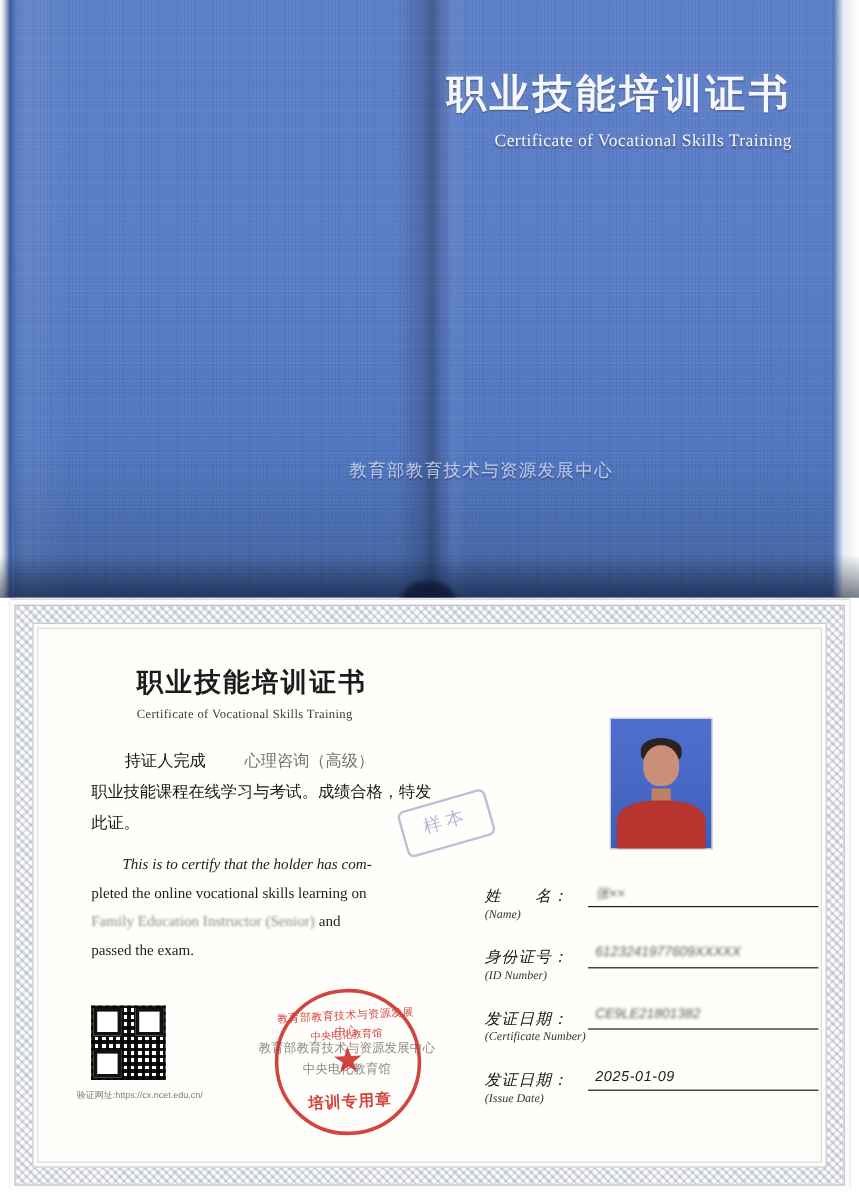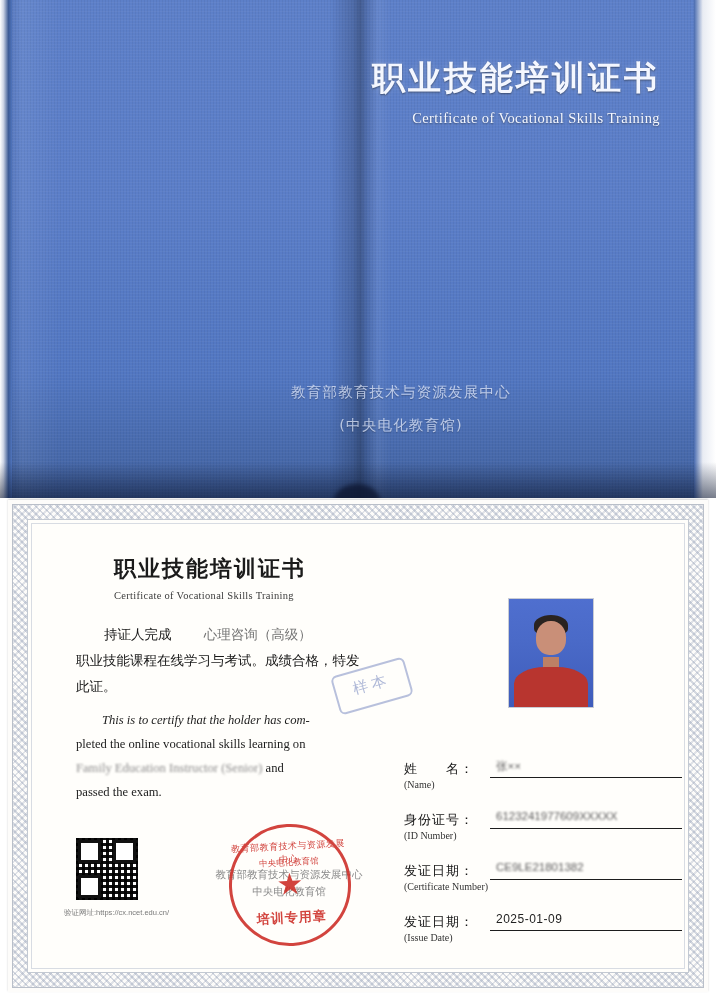--- a/index.html
+++ b/index.html
@@ -249,22 +249,23 @@
     text-align: center;
     font-size: 15px;
     letter-spacing: 4px;
     color: #6d7fba;
     font-family: "DejaVu Sans", sans-serif;
   }
 
   
   .fields {
     position: absolute;
-    left: 370px; top: 234px;
+    left: 370px; top: 212px;
     width: 278px;
+    font-style: italic;
   }
   .field {
     position: relative;
     height: 51px;
   }
   .field .label-zh {
     position: absolute; left: 0; top: 0;
     font-size: 13px;
     color: #151515;
     letter-spacing: 1px;
@@ -392,21 +393,20 @@
     <div class="edge-right"></div>
     <div class="spine"></div>
 
     <div class="cover-title">
       <div class="zh">职业技能培训证书</div>
       <div class="en">Certificate of Vocational Skills Training</div>
     </div>
 
     <div class="cover-org">
       <div class="l1">教育部教育技术与资源发展中心</div>
-      <div class="l2">(中央电化教育馆)</div>
     </div>
 
     <div class="bottom-shadow"></div>
     <div class="notch"></div>
   </div>
 
   <div class="inner">
     <div class="band"></div>
     <div class="band-inner"></div>
     <div class="band-inner2"></div>

